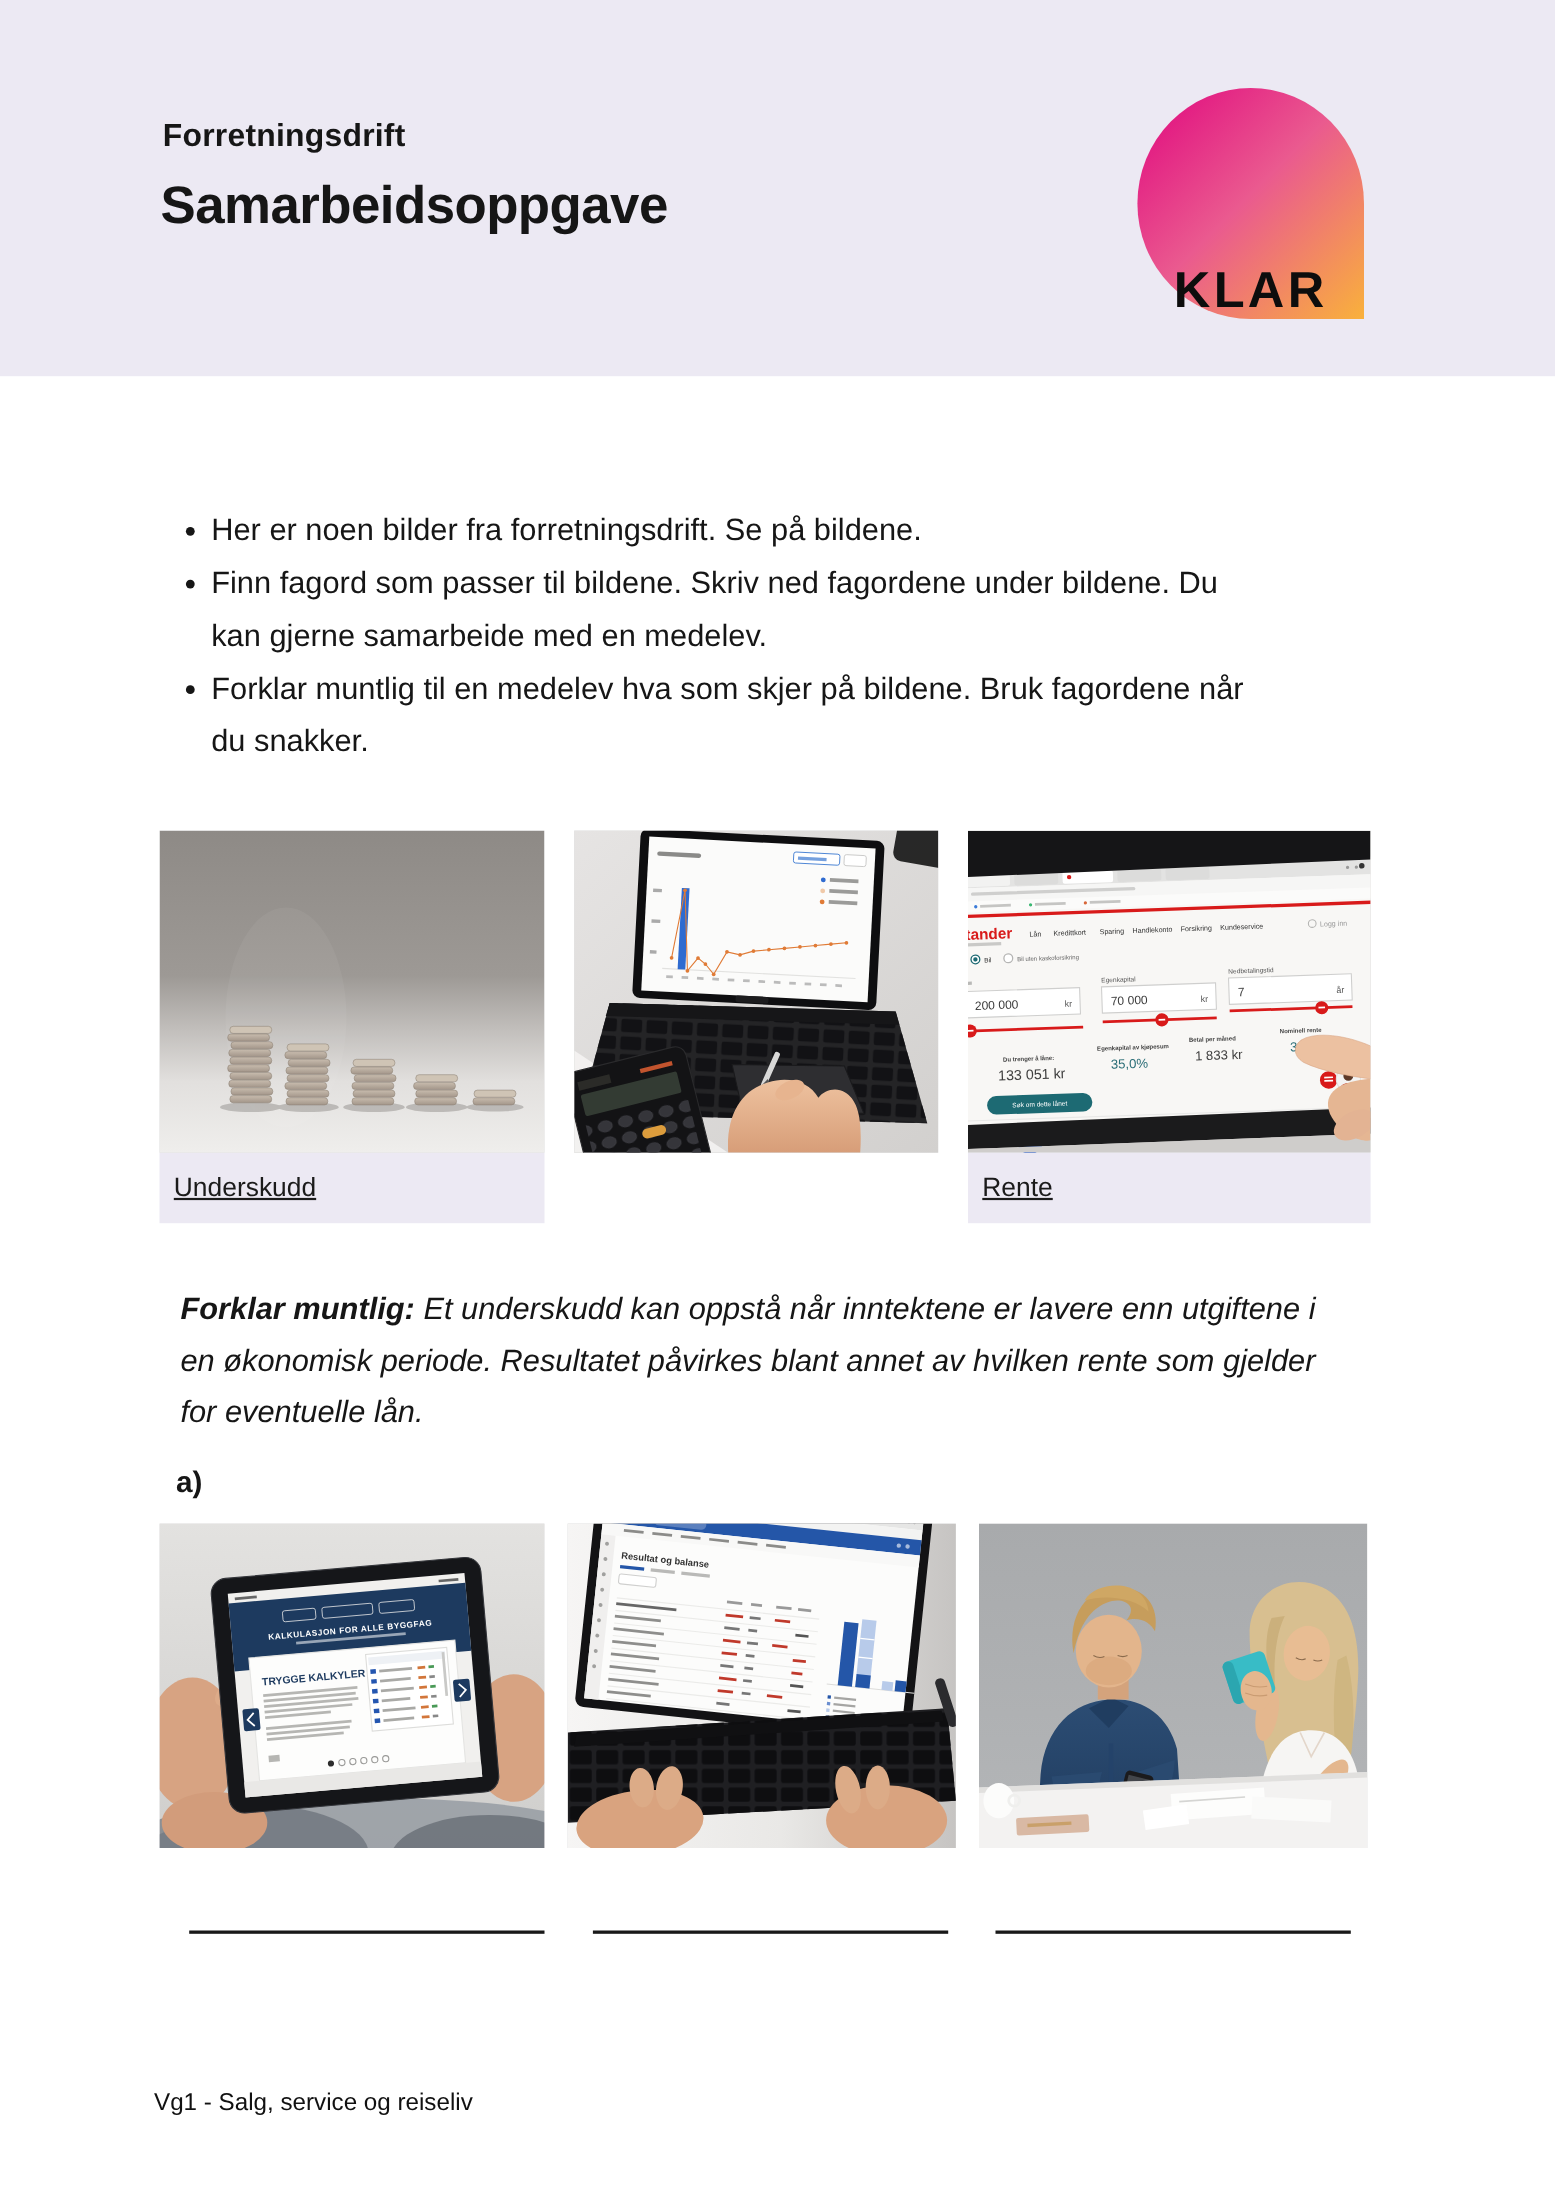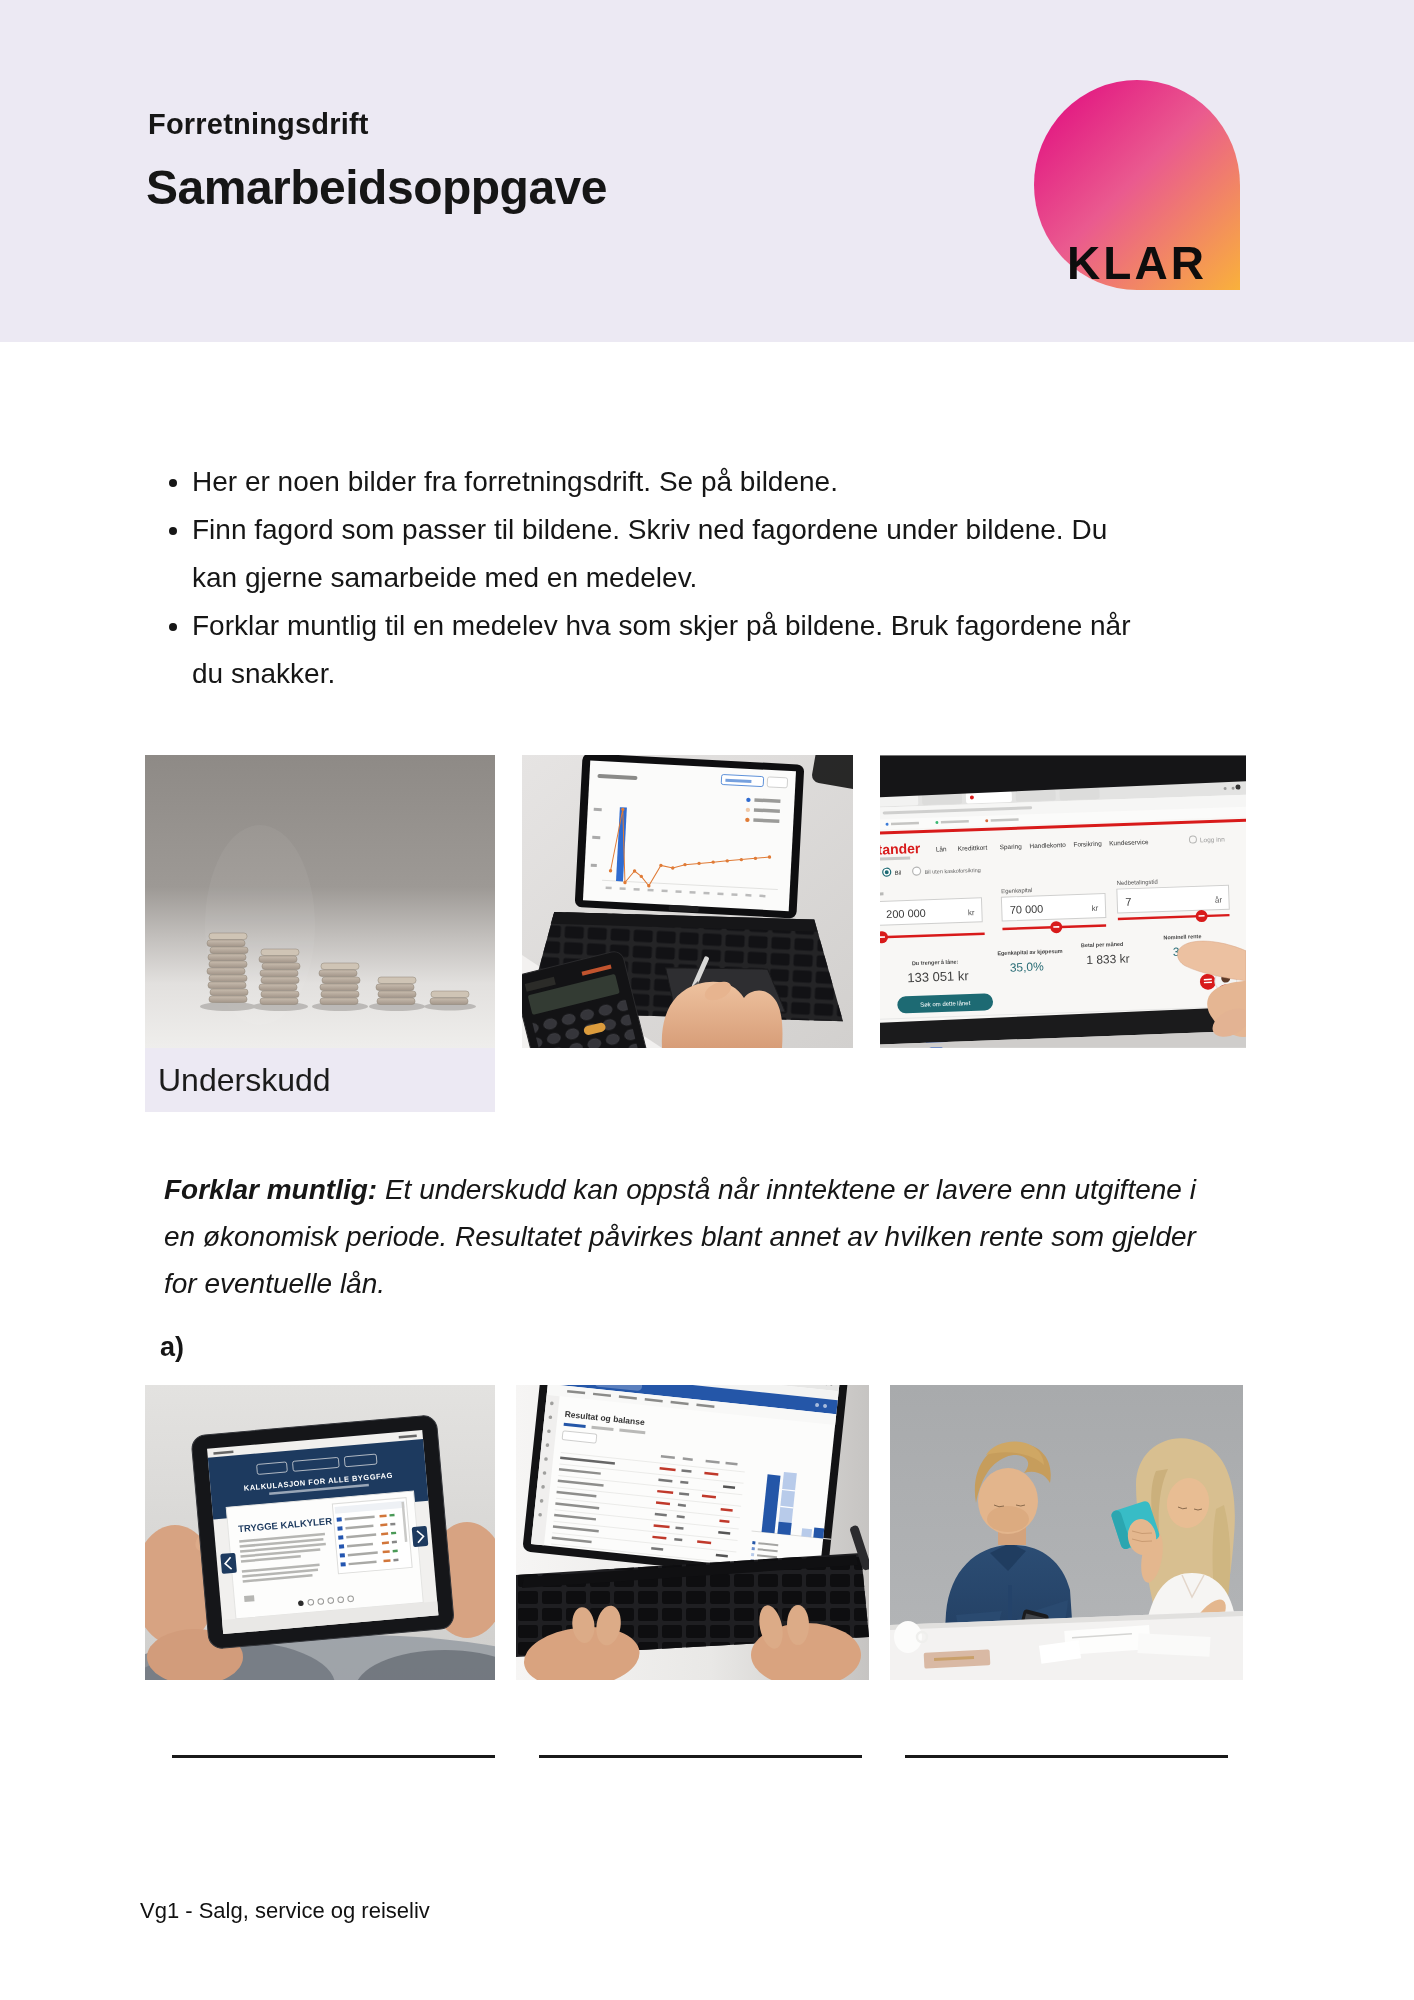--- a/index.html
+++ b/index.html
@@ -21,21 +21,21 @@
 
   .figrow{position:absolute;display:flex;justify-content:space-between;}
   .figrow1{left:145px;top:755px;width:1101px;}
   .figrow2{left:145px;top:1385px;width:1098px;}
   figure{margin:0;}
   .w350{width:350px;} .w331{width:331px;} .w366{width:366px;} .w353{width:353px;}
   .photo{height:293px;overflow:hidden;background:#ddd;}
   .photo2{height:295px;overflow:hidden;background:#ddd;}
   .photo svg,.photo2 svg{display:block;width:100%;height:100%;}
   figcaption{height:64px;background:#ECE9F3;display:flex;align-items:center;
-             padding-left:13px;font-size:32px;color:#1b1b1b;}
+             padding-left:13px;font-size:24px;color:#1b1b1b;text-decoration:underline;}
 
   .explain{position:absolute;left:148px;top:1150px;width:1040px;font-size:28px;line-height:47px;margin:16px;font-style:italic;}
   .explain strong{font-weight:700;}
   .section-a{position:absolute;left:160px;top:1332px;font-size:27px;font-weight:700;}
 
   .writing-line{position:absolute;top:1755px;width:323px;border-top:3px solid #191919;height:0;}
   .wl1{left:172px;} .wl2{left:539px;} .wl3{left:905px;}
 
   .footer-text{position:absolute;left:140px;top:1898px;font-size:22px;color:#111;}
 
@@ -343,20 +343,21 @@
           <polygon points="0,0 367,0 367,26 0,42" fill="#151517"></polygon>
           <polygon points="0,268 367,252 367,276 0,290" fill="#1b1b1c"></polygon>
           <polygon points="0,290 367,276 367,293 0,293" fill="#cfcdcb"></polygon>
           <g>
             <path d="M367,196 C344,186 318,183 305,190 C296,195 296,205 306,211 C322,219 350,224 367,226 Z" fill="#ecc1a1" stroke="#d8a483" stroke-width="0.5"></path>
             <path d="M367,226 C340,228 322,238 330,258 C340,278 360,284 367,282 Z" fill="#e5b693"></path>
             <ellipse cx="352" cy="268" rx="20" ry="12" fill="#e3b393" transform="rotate(-28 352 268)"></ellipse>
           </g>
         </svg>
       </div>
+      <figcaption>Rente</figcaption>
     </figure>
   </div>
 
   <p class="explain"><strong>Forklar muntlig:</strong><span> Et underskudd kan oppstå når inntektene er lavere enn utgiftene i en økonomisk periode. Resultatet påvirkes blant annet av hvilken rente som gjelder for eventuelle lån.</span></p>
 
   <div class="section-a">a)</div>
 
   <div class="figrow figrow2">
 
     <figure class="w350">

